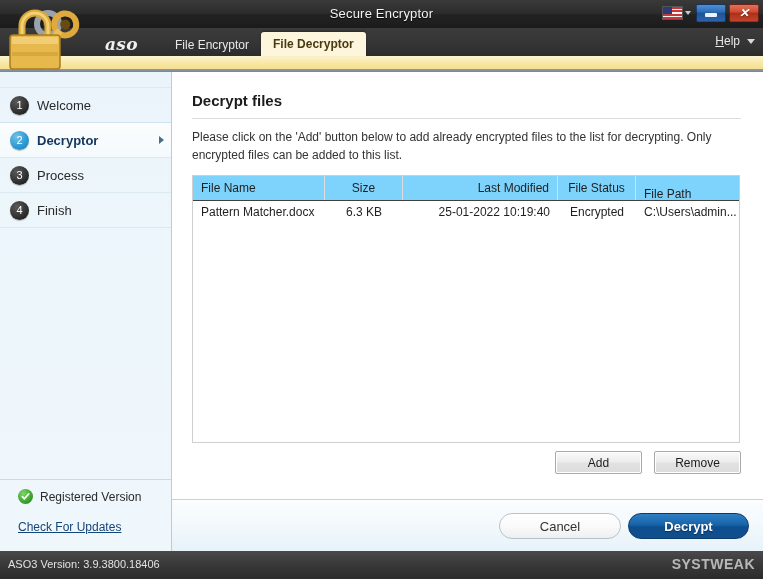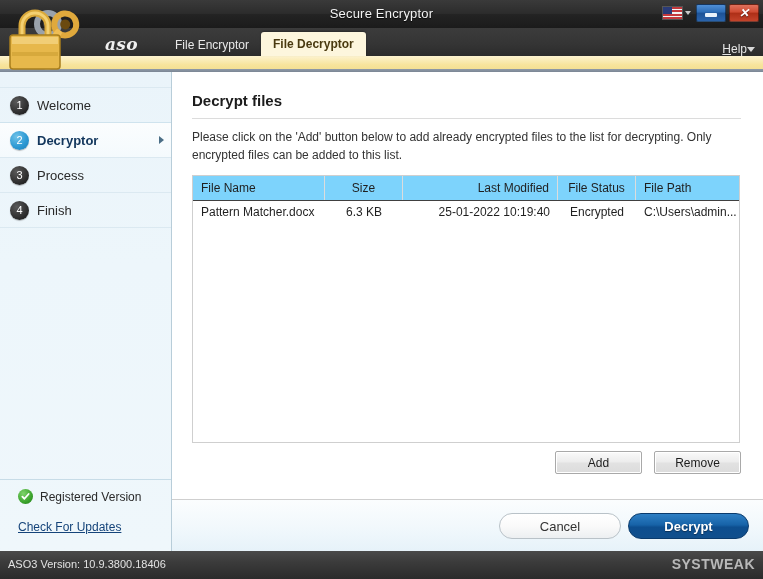--- a/index.html
+++ b/index.html
@@ -127,23 +127,22 @@
   }
   .tab.active {
     background: #fdf6dd;
     color: #4a3a10;
     font-weight: bold;
     height: 24px; line-height: 24px;
     box-shadow: 0 -1px 2px rgba(0,0,0,.3);
   }
   .help-wrap {
     position: absolute; right: 8px; top: 6px;
-    display: flex; align-items: center; gap: 0;
-    cursor: pointer;
-    margin-top: 8px;
+    display: flex; align-items: center; gap: 7px;
+    cursor: pointer;
   }
   .help-link {
     color: #e6e6e6;
     font-size: 12px;
   }
   .help-link u { text-decoration: underline; }
   .help-arrow {
     width: 0; height: 0;
     border-left: 4px solid transparent;
     border-right: 4px solid transparent;
@@ -300,21 +299,21 @@
     background: #7dd3fc;
   }
   .fl-head div {
     font-size: 12px; color: #1f1f1f;
     line-height: 24px;
     box-sizing: border-box;
     padding: 0 8px;
     border-right: 1px solid #dcdcdc;
     overflow: hidden; white-space: nowrap;
   }
-  .fl-head div:last-child { border-right: none; }
+  .fl-head div:last-child { border-right: none; margin-top: 6px; }
   .fl-row { display: flex; height: 22px; }
   .fl-row div {
     font-size: 12px; color: #1f1f1f;
     line-height: 22px;
     box-sizing: border-box;
     padding: 0 8px;
     overflow: hidden; white-space: nowrap;
   }
   .c0 { width: 132px; }
   .c1 { width: 78px; text-align: center; }
@@ -525,17 +524,17 @@
     </div>
 
     <div class="actionbar">
       <div class="pill cancel">Cancel</div>
       <div class="pill primary">Decrypt</div>
     </div>
 
   </div>
 
   <div class="statusbar">
-    <div class="status-text">ASO3 Version: 10.9.3800.18406</div>
+    <div class="status-text">ASO3 Version: 3.9.3800.18406</div>
     <div class="systweak">SYSTWEAK</div>
   </div>
 
 </div>
 
 </body></html>

